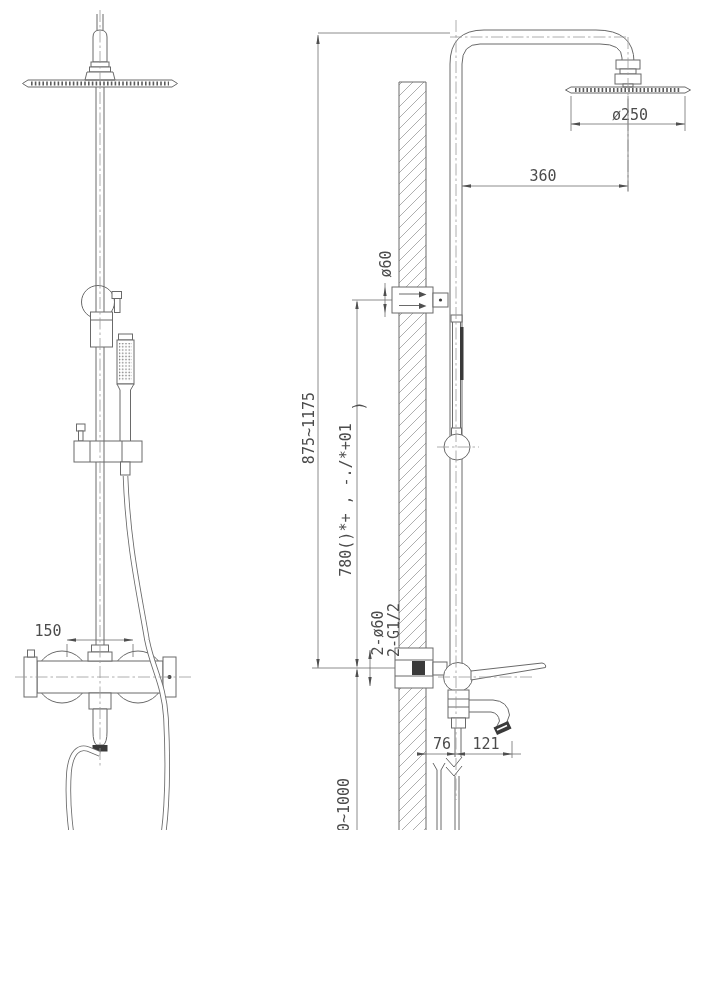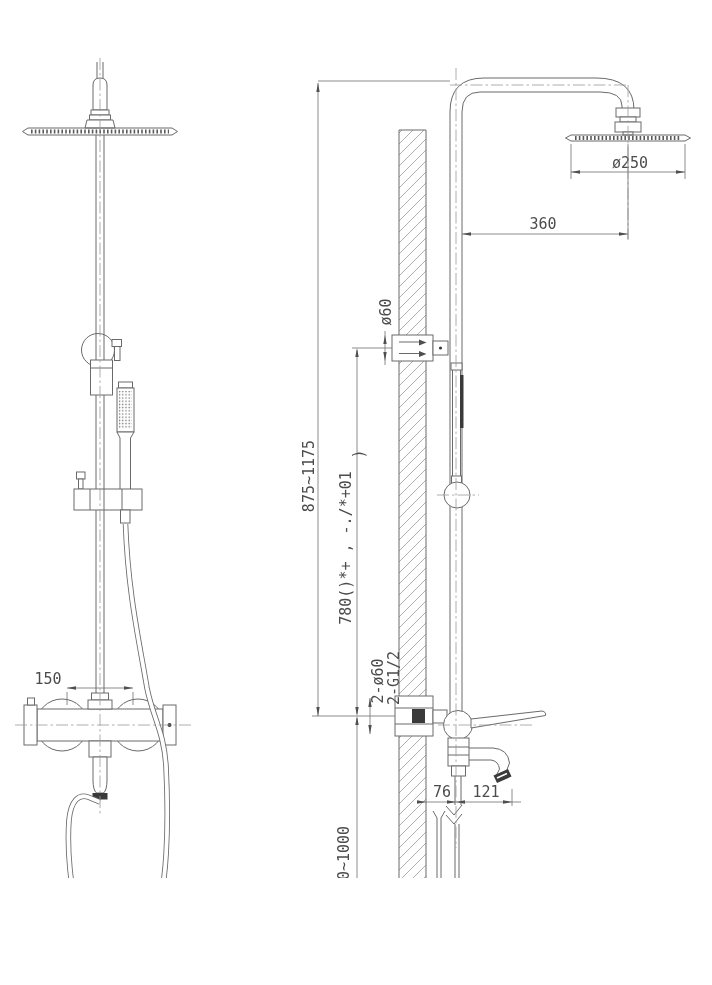--- a/index.html
+++ b/index.html
@@ -1,16 +1,16 @@
 <!DOCTYPE html>
 <html><head>
 <meta charset="utf-8">
 <style>
   html,body{margin:0;padding:0;background:#fff;}
-  .stage{width:712px;height:830px;background:#fff;position:relative;overflow:hidden;margin-top:48px;}
+  .stage{width:712px;height:830px;background:#fff;position:relative;overflow:hidden;}
   svg{display:block;}
   .ln{fill:none;stroke:#6a6a6a;stroke-width:1;}
   .lnw{fill:#ffffff;stroke:#6a6a6a;stroke-width:1;}
   .cl{fill:none;stroke:#9a9a9a;stroke-width:0.8;stroke-dasharray:12 3 2.5 3;}
   .dk{fill:#3a3a3a;stroke:none;}
   .ar{fill:#4f4f4f;stroke:none;}
   .dim{fill:none;stroke:#707070;stroke-width:0.8;}
   .tex{fill:none;stroke:#5a5a5a;stroke-width:4;stroke-dasharray:1.6 2.2;}
   .txt{font-family:"DejaVu Sans Mono","Liberation Mono",monospace;font-size:15px;fill:#4c4c4c;}
 </style>

